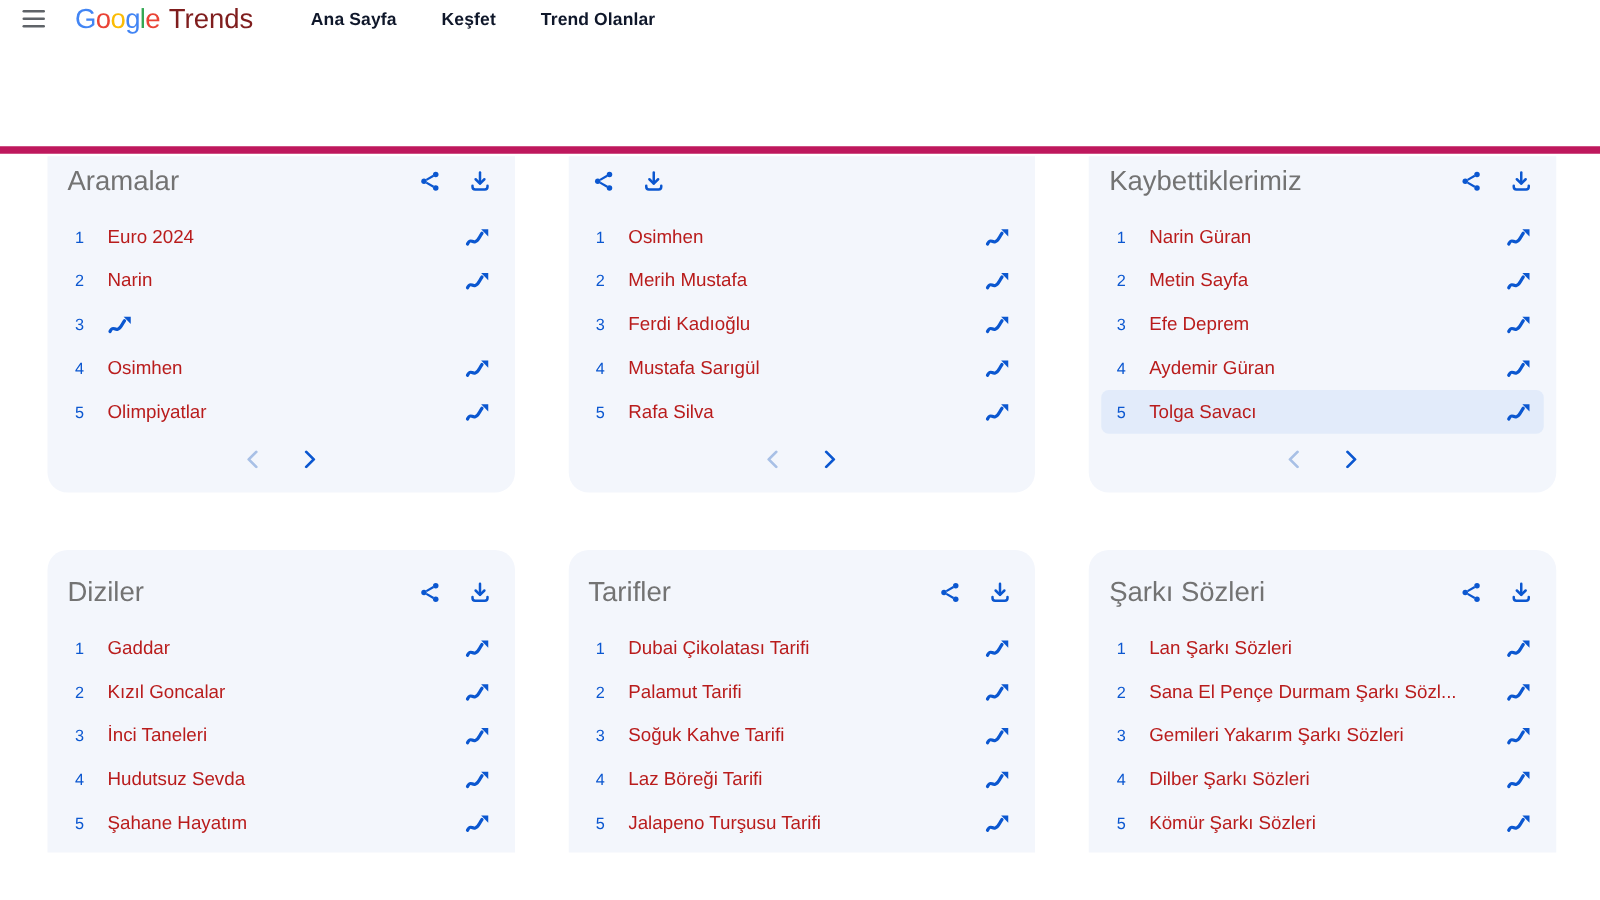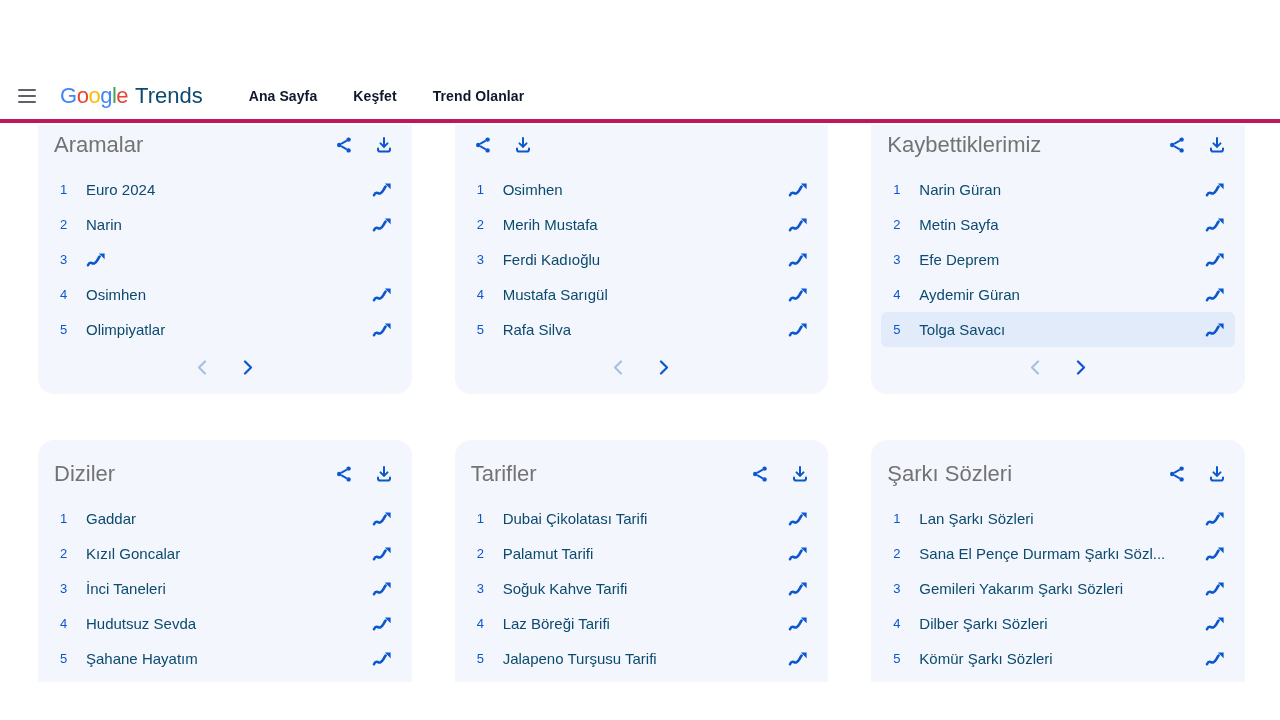--- a/index.html
+++ b/index.html
@@ -1,29 +1,29 @@
 <!DOCTYPE html>
 <html><head>
 <meta charset="utf-8">
 <style>
   * { margin:0; padding:0; box-sizing:border-box; }
   html,body { width:1280px; height:720px; background:#ffffff; overflow:hidden;
               font-family:"Liberation Sans", sans-serif; }
 
   
-  .header { height:123px; border-bottom:4px solid #be185d;
-            display:flex; align-items:flex-end; padding:0 0 8px 18px; }
+  .header { height:123px; border-bottom:6px solid #be185d;
+            display:flex; padding:0 0 8px 18px; }
   .header-inner { display:flex; align-items:center; height:30px; }
   .menu-btn { width:22px; height:16px; display:flex; flex-direction:column;
               justify-content:space-between; cursor:pointer; background:none; border:none;
               margin-right:20px; padding:1px 0; }
   .menu-btn span { display:block; height:2px; width:18px; background:#5f6368; border-radius:1px; }
   .logo { display:flex; align-items:baseline; cursor:pointer; }
   .logo-google { font-size:22px; letter-spacing:-0.5px; font-weight:500; }
-  .logo-trends { font-size:22px; color:#0c4a6e; margin-left:7px; font-weight:400; }
+  .logo-trends { font-size:22px; color:#7f1d1d; margin-left:7px; font-weight:400; }
   .nav { display:flex; margin-left:46px; gap:36px; }
   .nav-item { font-size:14px; color:#0f172a; font-weight:700; letter-spacing:0.1px; cursor:pointer; }
 
   
   .grid { margin:2px 35px 0 38px; display:grid;
           grid-template-columns:repeat(3, 1fr); column-gap:43px; row-gap:46px; }
   .card { background:#f3f6fc; padding:0 16px; position:relative; }
   .card.clip-top    { height:269px; border-radius:0 0 16px 16px; padding-top:5px; }
   .card.clip-bottom { height:242px; border-radius:16px 16px 0 0; padding-top:19px; overflow:hidden; }
 
@@ -31,21 +31,21 @@
   .card-title { flex:1; font-size:22px; color:#737373; font-weight:400; }
   .icon-btn { width:24px; height:24px; display:flex; align-items:center; justify-content:center;
               background:none; border:none; cursor:pointer; }
   .icon-btn + .icon-btn { margin-left:16px; }
 
   .rows { margin-top:12px; }
   .row { display:flex; align-items:center; height:35px; margin:0 -6px;
          padding:0 10px 0 12px; border-radius:6px; cursor:pointer; }
   .row.active { background:#e2ebfa; }
   .row .rank { width:26px; font-size:13px; color:#0b57d0; flex:none; }
-  .row .label { flex:1; font-size:15px; color:#0c4a6e; white-space:nowrap;
+  .row .label { flex:1; font-size:15px; color:#b91c1c; white-space:nowrap;
                 overflow:hidden; text-overflow:ellipsis; padding-right:8px; }
   .row .trend { flex:none; display:flex; align-items:center; }
 
   .pager { display:flex; justify-content:center; align-items:center; gap:20px; margin-top:7px; }
   .pager-btn { width:26px; height:26px; display:flex; align-items:center; justify-content:center;
                background:none; border:none; cursor:pointer; }
   svg { display:block; }
 </style>
 </head>
 <body>

